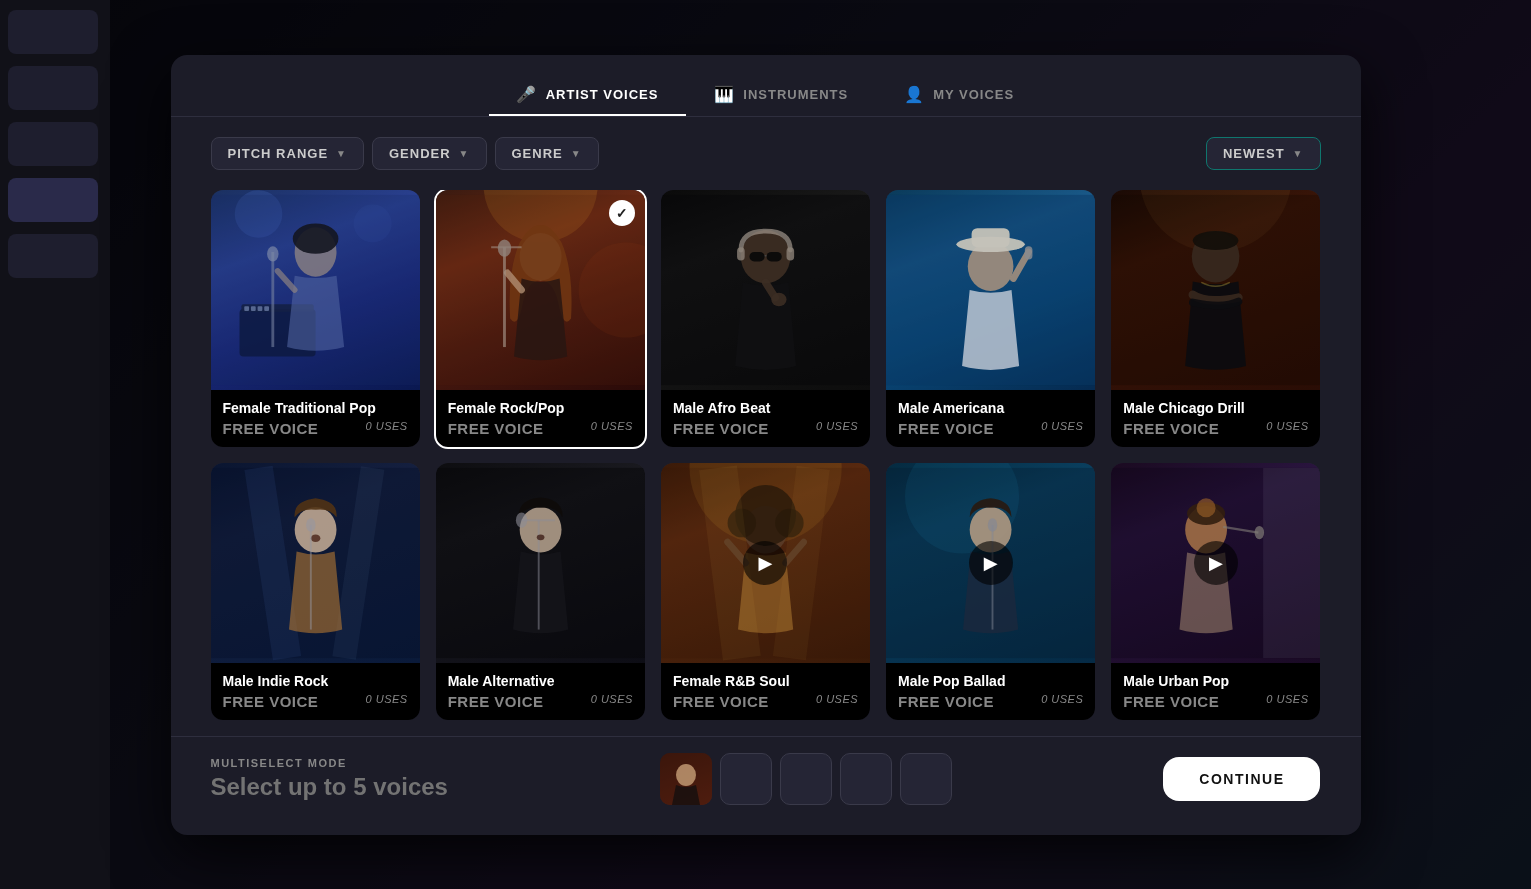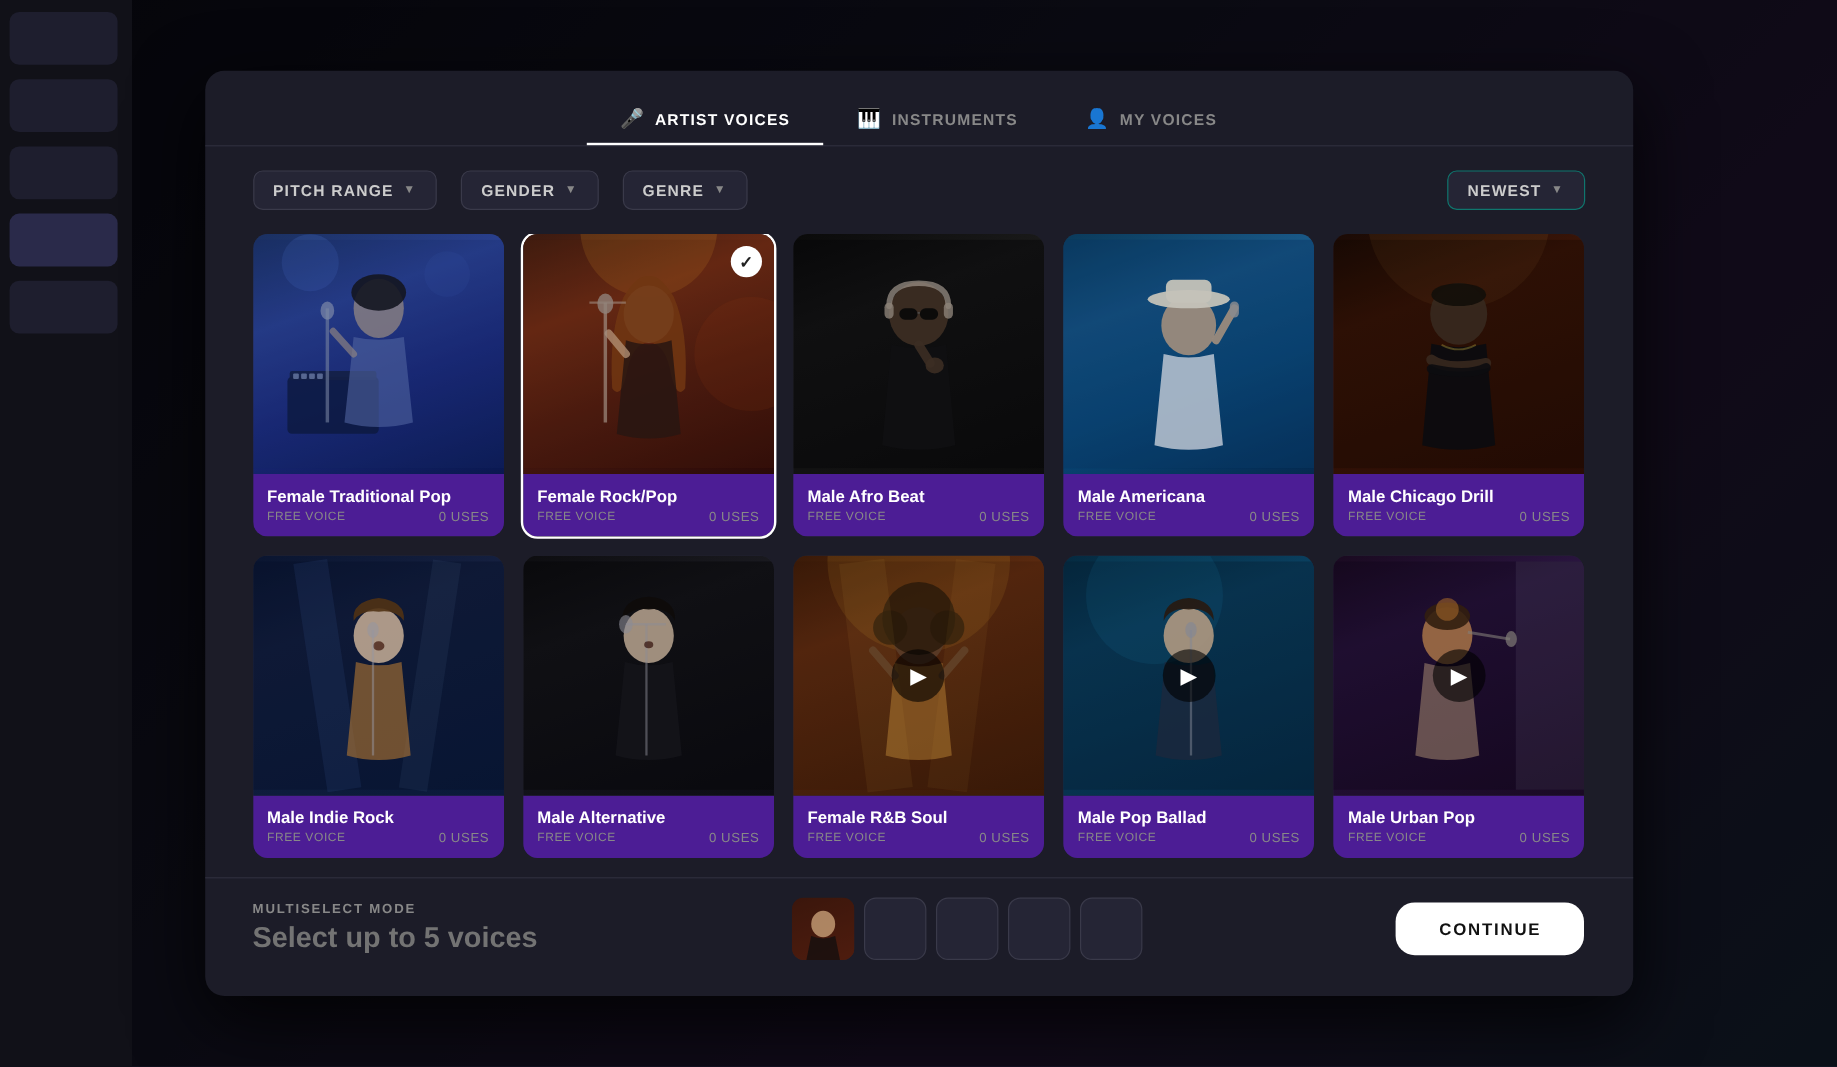--- a/index.html
+++ b/index.html
@@ -134,21 +134,21 @@
       border-bottom: 2px solid #fff;
     }
 
     .tab-icon {
       font-size: 16px;
     }
 
     .filters {
       display: flex;
       align-items: center;
-      gap: 20px;
+      gap: 8px;
       padding: 20px 40px;
     }
 
     .filter-btn {
       display: flex;
       align-items: center;
       gap: 8px;
       background: #252535;
       border: 1px solid #3a3a4a;
       border-radius: 8px;
@@ -273,47 +273,48 @@
       display: flex;
       align-items: center;
       justify-content: center;
       color: #222;
       font-size: 14px;
       font-weight: 700;
     }
 
     .voice-info {
       padding: 10px 12px;
-      background: #4c1d95;
+      background: #000000;
     }
 
     .voice-name {
       color: #ffffff;
       font-size: 14px;
       font-weight: 600;
     }
 
     .voice-meta {
       display: flex;
       justify-content: space-between;
       margin-top: 4px;
     }
 
     .voice-tag {
       color: #888;
-      font-size: 10px;
-      font-weight: 400;
+      font-size: 15px;
+      font-weight: 700;
       letter-spacing: 0.5px;
     }
 
     .voice-uses {
       color: #888;
       font-size: 11px;
       font-weight: 500;
       letter-spacing: 0.5px;
+      font-style: italic;
     }
 
     .modal-footer {
       display: flex;
       align-items: center;
       justify-content: space-between;
       padding: 16px 40px 0 40px;
       border-top: 1px solid #2e2e3e;
       margin-top: 16px;
     }

